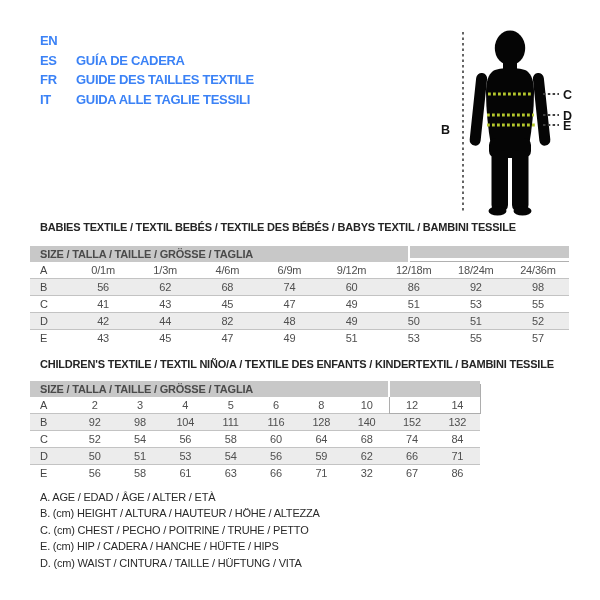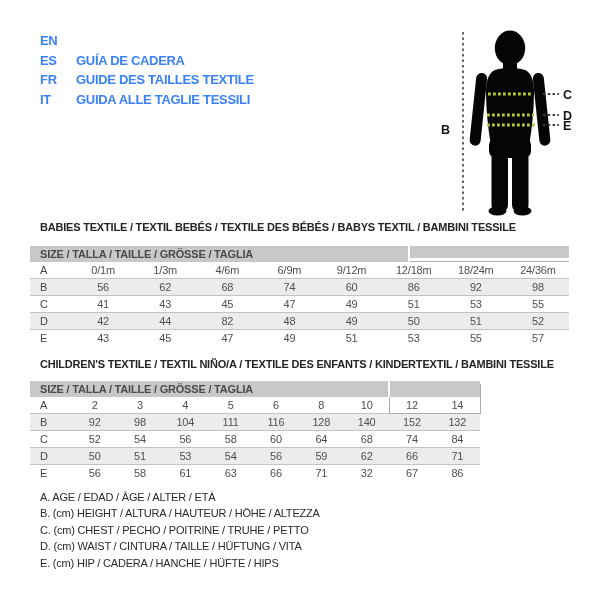--- a/index.html
+++ b/index.html
@@ -193,15 +193,15 @@
         <div class="cell">56</div><div class="cell">58</div><div class="cell">61</div><div class="cell">63</div><div class="cell">66</div><div class="cell">71</div><div class="cell">32</div><div class="cell">67</div><div class="cell">86</div></div>
       </div>
     </div>
 </div>
 
 <div class="legend">
 
 <div class="legend-row">A. AGE / EDAD / ÂGE / ALTER / ETÀ</div>
     <div class="legend-row">B. (cm) HEIGHT / ALTURA / HAUTEUR / HÖHE / ALTEZZA</div>
     <div class="legend-row">C. (cm) CHEST / PECHO / POITRINE / TRUHE / PETTO</div>
+    <div class="legend-row">E. (cm) HIP / CADERA / HANCHE / HÜFTE / HIPS</div>
     <div class="legend-row">D. (cm) WAIST / CINTURA / TAILLE / HÜFTUNG / VITA</div>
-    <div class="legend-row">E. (cm) HIP / CADERA / HANCHE / HÜFTE / HIPS</div>
   </div>
 
 </body></html>

